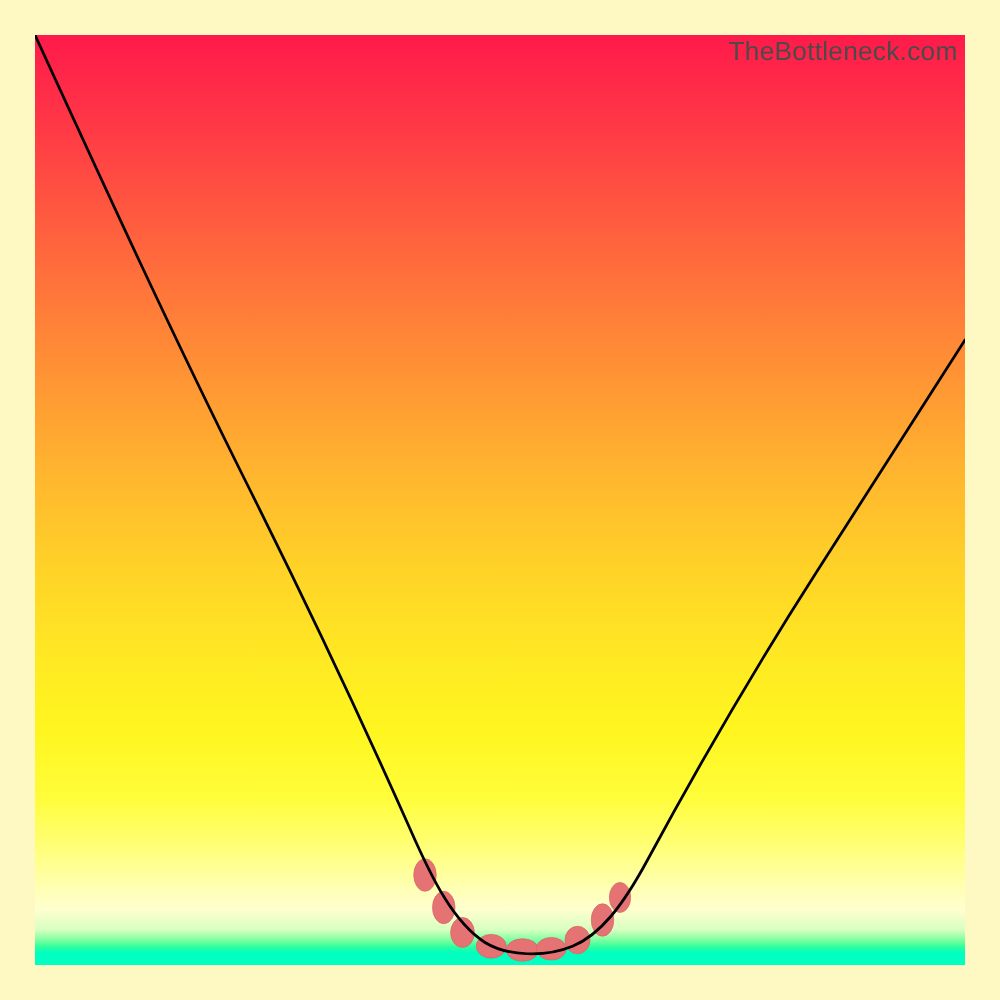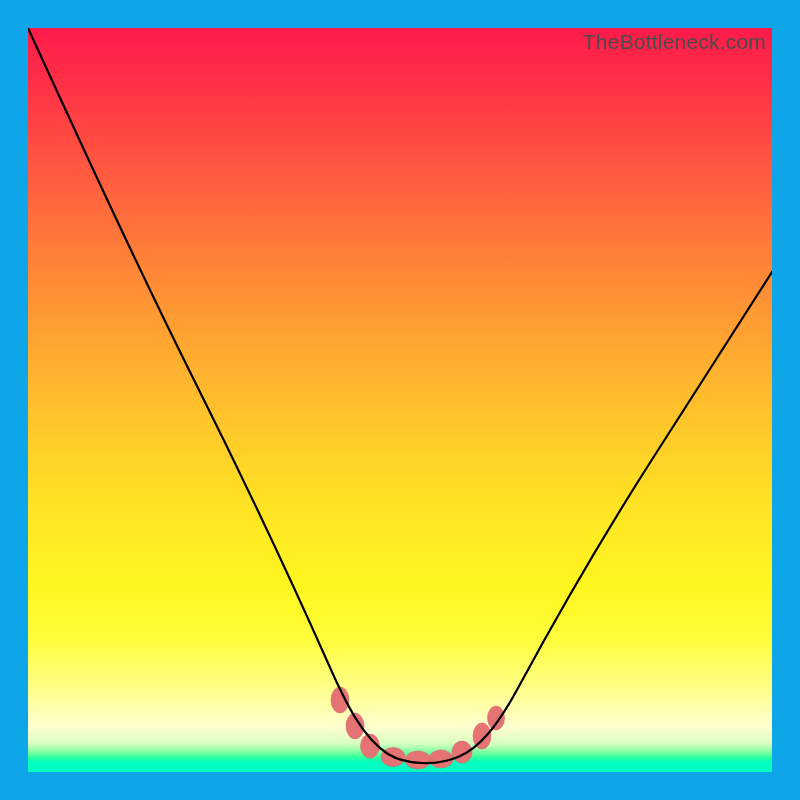--- a/index.html
+++ b/index.html
@@ -9,21 +9,21 @@
     height: 800px;
     background: #000;
     overflow: hidden;
     font-family: Arial, Helvetica, sans-serif;
   }
   .frame {
     position: absolute;
     top: 0; left: 0;
     width: 800px;
     height: 800px;
-    background: #0ea5e9;
+    background: #fef9c3;
   }
   .plot-area {
     position: absolute;
     top: 28px;
     left: 28px;
     width: 744px;  
     height: 744px;
     overflow: hidden;
     
     background: linear-gradient(to bottom,

